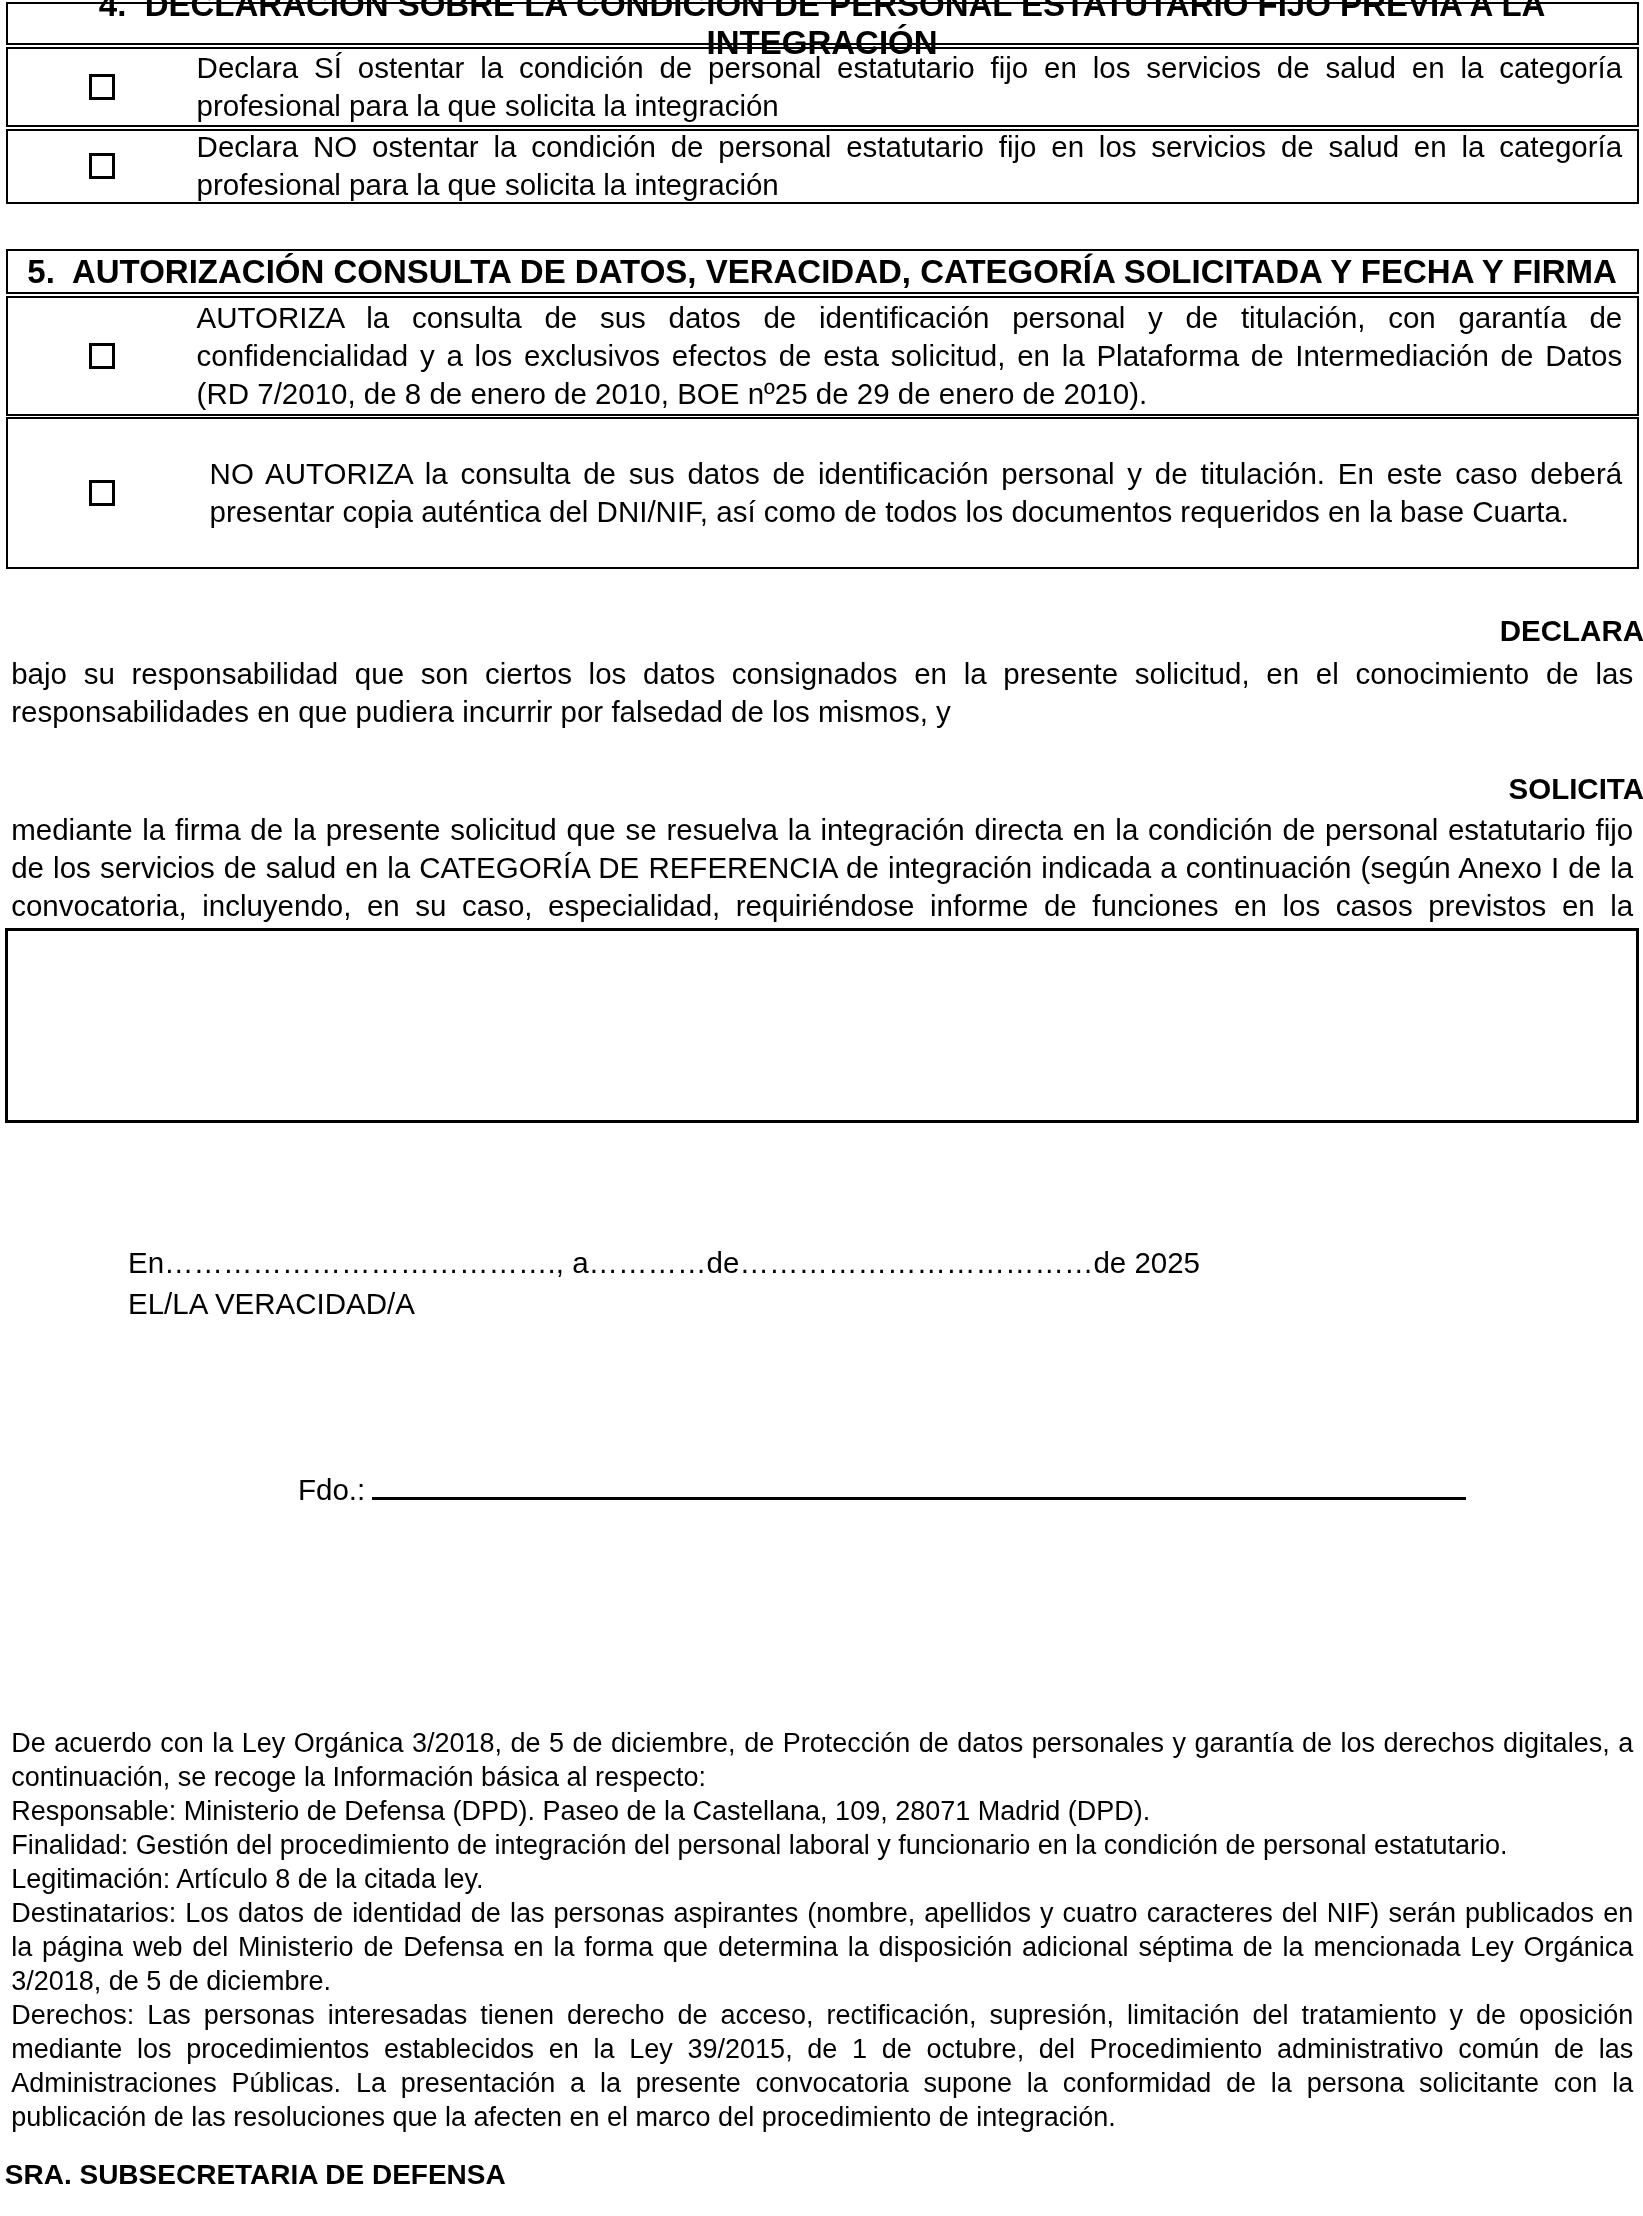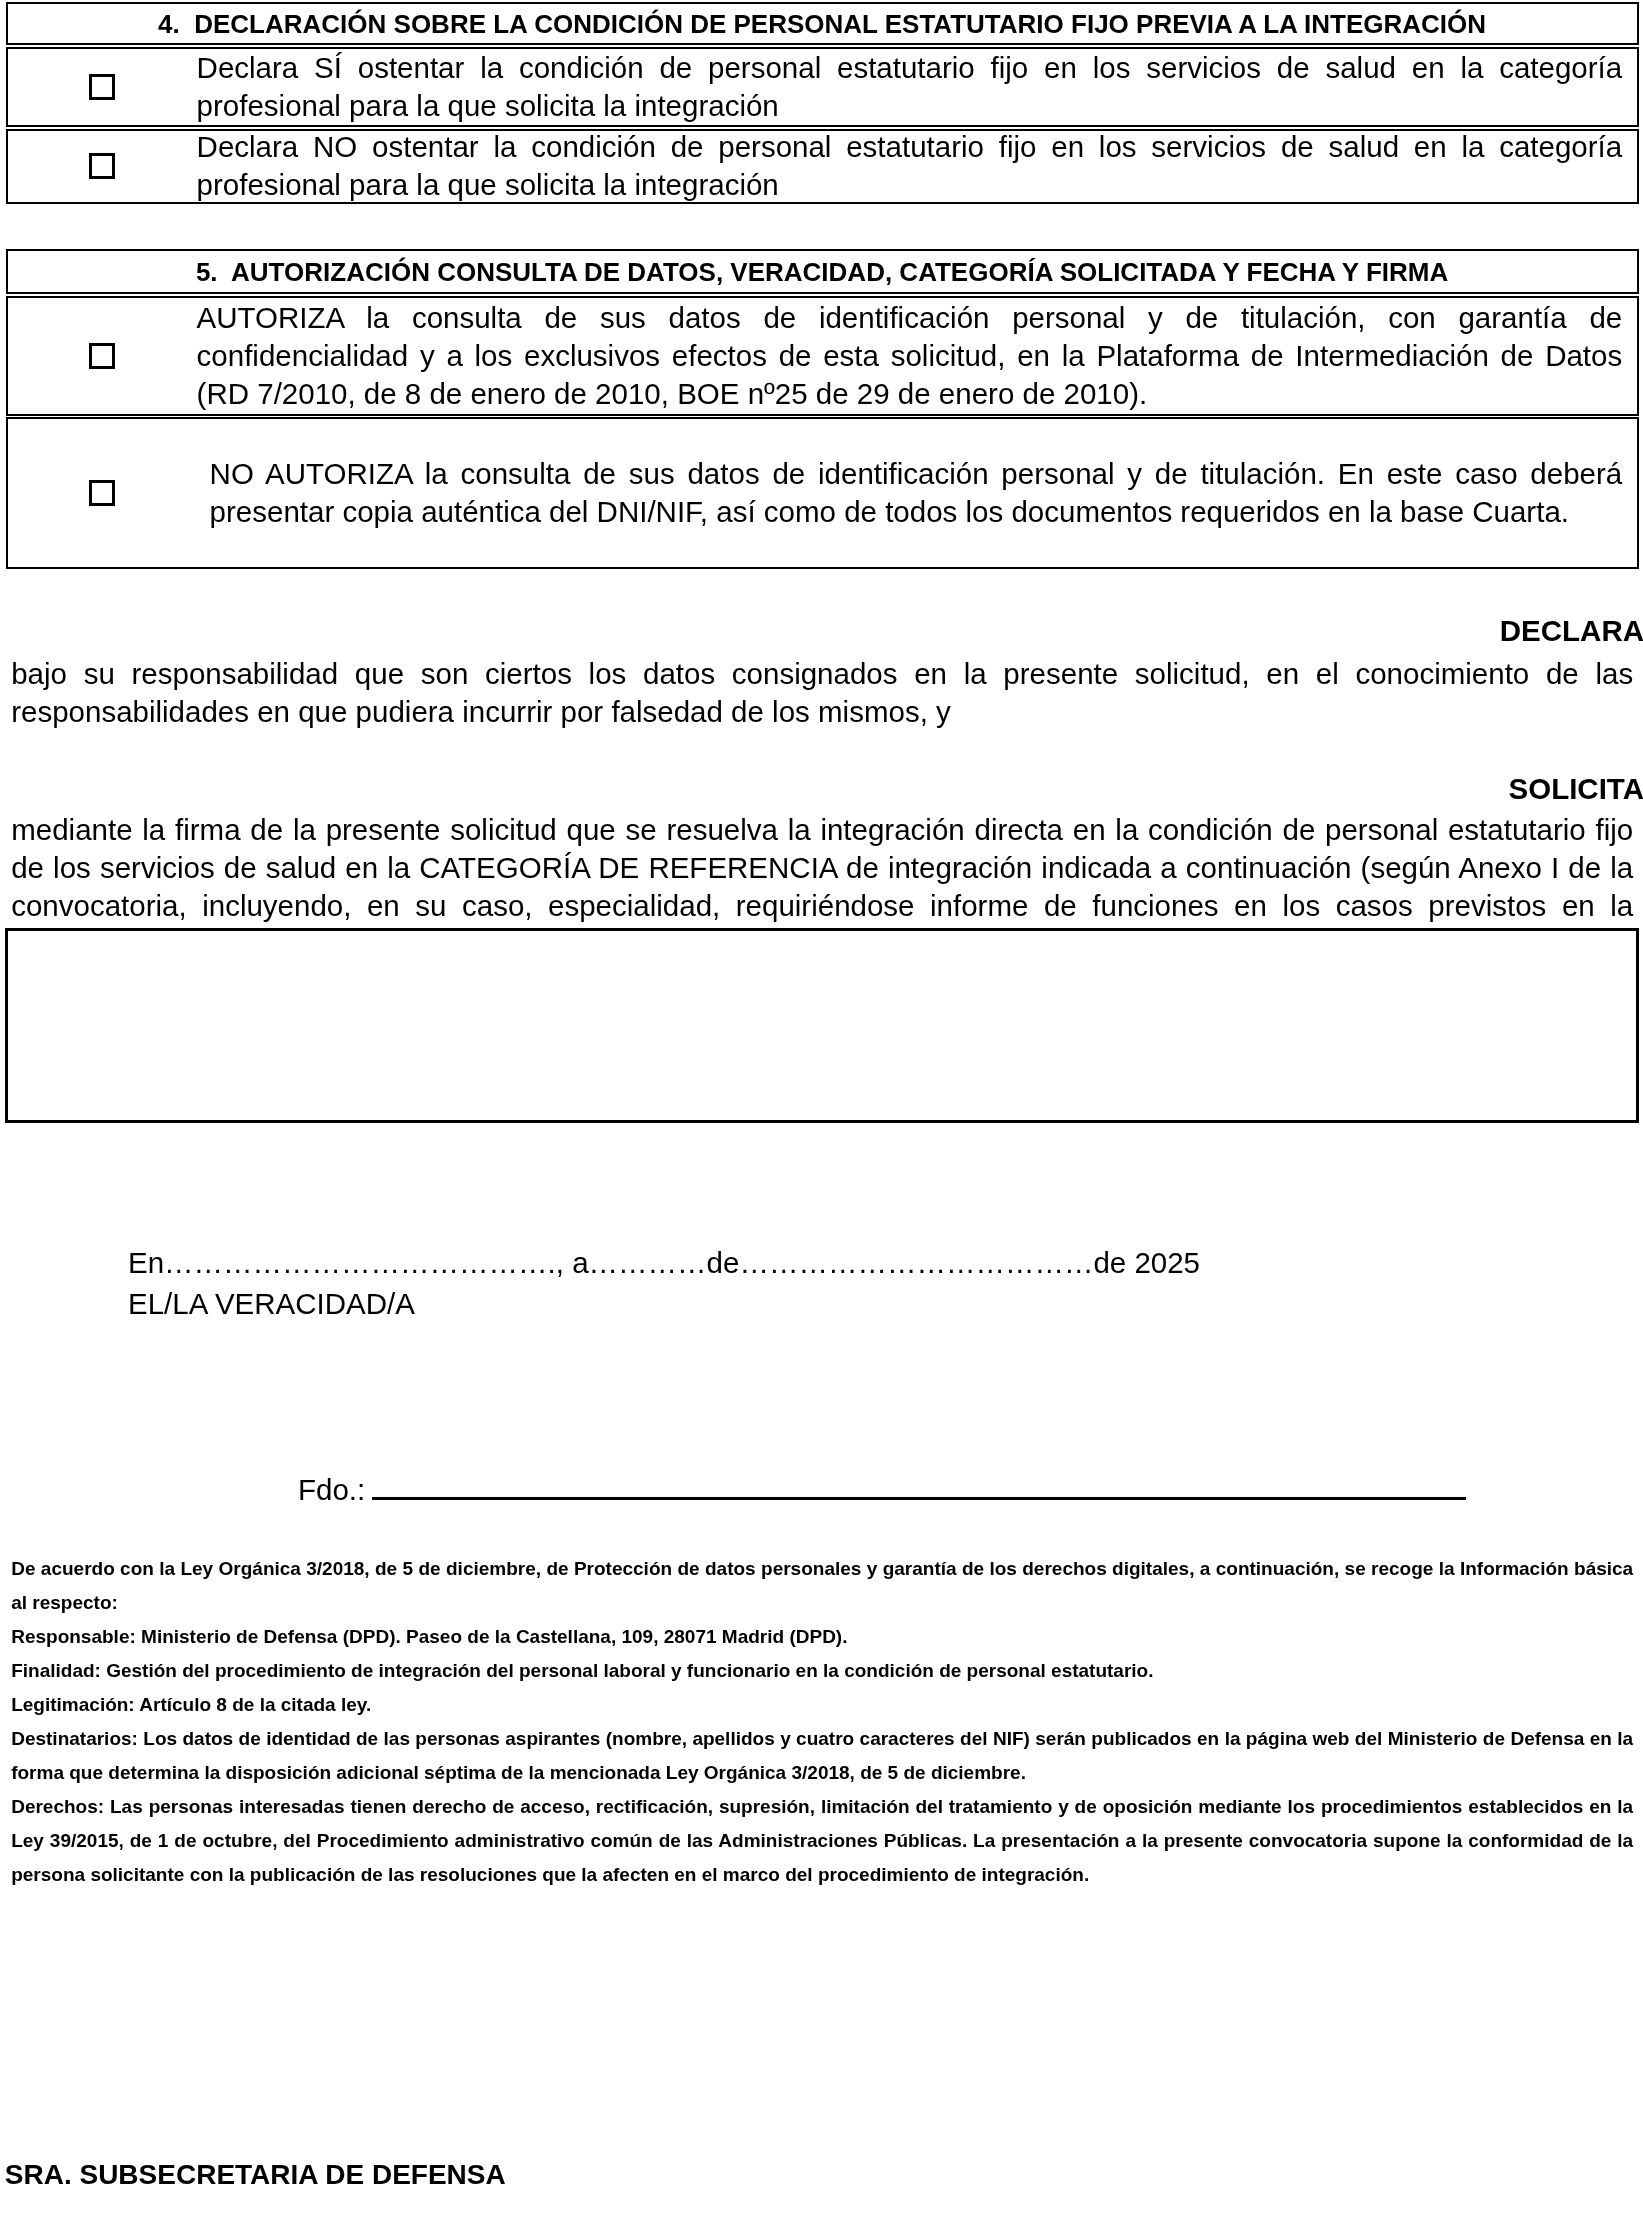--- a/index.html
+++ b/index.html
@@ -12,33 +12,33 @@
     font-family:"Liberation Sans", sans-serif;
     font-size:29.5px;
     line-height:38px;
     overflow:hidden;
   }
   .sec{position:absolute;left:5.6px;width:1633px;}
   .sec .rowline{border:2.4px solid #000;margin-top:1.6px;box-sizing:border-box;}
   .sec .header{
     margin-top:0;
     display:flex;align-items:center;justify-content:center;
-    font-weight:bold;font-size:26px;text-align:center;
+    font-weight:bold;font-size:33px;text-align:center;
   }
   .sec .opt{display:flex;align-items:center;}
   .cbcell{flex:0 0 189px;display:flex;align-items:center;justify-content:center;}
   .checkbox{width:26px;height:26px;border:3.2px solid #000;box-sizing:border-box;background:#fff;}
   .txtcell{flex:1;text-align:justify;padding-right:14.4px;}
   .heading{position:absolute;left:0;width:100%;text-align:right;font-weight:bold;}
   .para{position:absolute;left:11.2px;width:1622px;text-align:justify;}
   .bigbox{position:absolute;left:4.8px;top:928px;width:1634px;height:195px;border:3.2px solid #000;box-sizing:border-box;background:#fff;}
   .center-offset{position:absolute;left:128px;width:1516px;}
   .fdo{position:absolute;left:298px;top:1471px;white-space:nowrap;}
   .fdo-line{display:inline-block;width:1094px;border-bottom:3.2px solid #000;margin-left:6.4px;}
-  .legal{position:absolute;left:11.2px;top:1552px;width:1622px;font-size:19px;line-height:34px;text-align:justify;font-weight:bold;}
+  .legal{position:absolute;left:11.2px;top:1726px;width:1622px;font-size:27px;line-height:34px;text-align:justify;}
   .legal p{margin:0;}
   .sra{position:absolute;left:4.8px;top:2156px;font-weight:bold;font-size:28px;}
   
   #sec4{top:2.4px;}
   #sec4 .header{height:43px;}
   #sec4 .opt1{height:80px;}
   #sec4 .opt2{height:75px;}
   #sec5{top:249px;border-radius:10px;}
   #sec5 .header{height:45px;}
   #sec5 .opt1{height:120px;}

